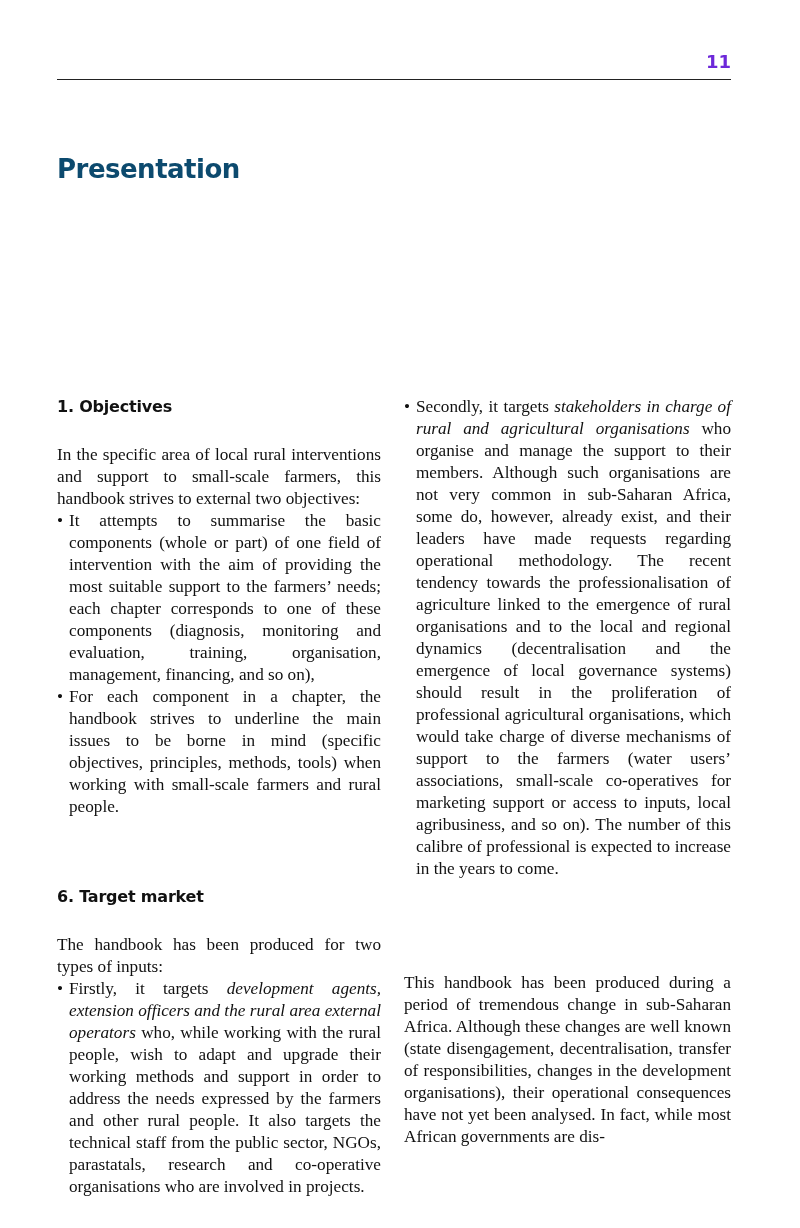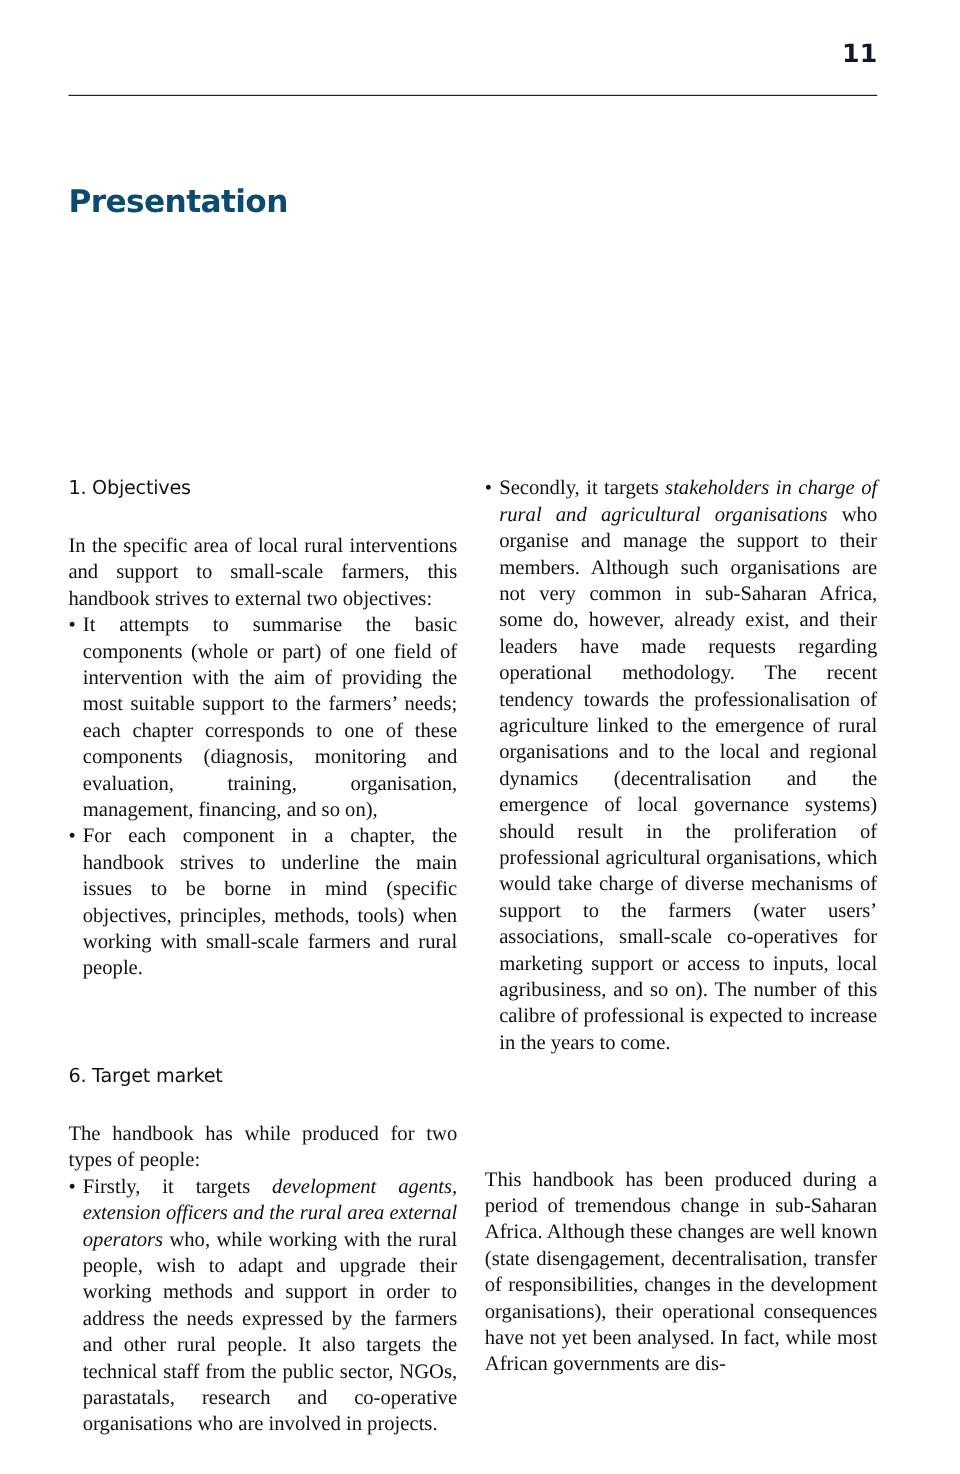--- a/index.html
+++ b/index.html
@@ -1,34 +1,34 @@
 <!DOCTYPE html>
 <html><head>
 <meta charset="utf-8">
 <style>
   html, body { margin: 0; padding: 0; background: #ffffff; }
   body { width: 800px; height: 1228px; position: relative; overflow: hidden; color: #111; }
   .page-number {
-    position: absolute; left: 600px; width: 131px; top: 33px; text-align: right;
-    font-family: "DejaVu Sans", sans-serif; font-weight: bold; font-size: 21px; color: #0f172a;
+    position: absolute; left: 600px; width: 131px; top: 51px; text-align: right;
+    font-family: "DejaVu Sans", sans-serif; font-weight: bold; font-size: 18px; color: #6d28d9;
   }
   .header-rule {
     position: absolute; left: 57px; width: 674px; top: 79px; height: 0;
     border-top: 1.5px solid #222;
   }
   .page-title {
     position: absolute; left: 57px; top: 154px; margin: 0;
     font-family: "DejaVu Sans", sans-serif; font-weight: bold; font-size: 26px;
     letter-spacing: -0.5px; color: #0c4a6e;
   }
   .col { position: absolute; width: 324px; }
   .col-left { left: 57px; top: 396px; }
   .col-right { left: 404px; top: 396px; width: 327px; }
   .section-heading {
-    font-family: "DejaVu Sans", sans-serif; font-weight: normal; font-size: 16px;
+    font-family: "DejaVu Sans", sans-serif; font-weight: bold; font-size: 16px;
     line-height: 22px; margin: 0; color: #111; letter-spacing: -0.2px;
   }
   .para, .bullet {
     font-family: "Liberation Serif", serif; font-size: 17.2px; line-height: 22px;
     text-align: justify; margin: 0; color: #111;
   }
   .bullet { position: relative; padding-left: 12px; }
   .bullet .dot {
     position: absolute; left: 0; top: 0; font-family: "Liberation Serif", serif;
   }
@@ -51,21 +51,21 @@
     <span>It attempts to summarise the basic components (whole or part) of one field of intervention with the aim of providing the most suitable support to the farmers’ needs; each chapter corresponds to one of these components (diagnosis, monitoring and evaluation, training, organisation, management, financing, and so on),</span>
   </div>
   <div class="bullet">
     <span class="dot">•</span>
     <span>For each component in a chapter, the handbook strives to underline the main issues to be borne in mind (specific objectives, principles, methods, tools) when working with small-scale farmers and rural people.</span>
   </div>
 
   <div style="height:68px"></div>
   <h2 class="section-heading">6. Target market</h2>
   <div style="height:26px"></div>
-  <p class="para">The handbook has while produced for two types of people:</p>
+  <p class="para">The handbook has been produced for two types of inputs:</p>
   <div class="bullet">
     <span class="dot">•</span>
     <span>Firstly, it targets </span><em>development agents, extension officers and the rural area external operators</em><span> who, while working with the rural people, wish to adapt and upgrade their working methods and support in order to address the needs expressed by the farmers and other rural people. It also targets the technical staff from the public sector, NGOs, parastatals, research and co-operative organisations who are involved in projects.</span>
   </div>
 </div>
 
 <div class="col col-right">
   <div class="bullet">
     <span class="dot">•</span>
     <span>Secondly, it targets </span><em>stakeholders in charge of rural and agricultural organisations</em><span> who organise and manage the support to their members. Although such organisations are not very common in sub-Saharan Africa, some do, however, already exist, and their leaders have made requests regarding operational methodology. The recent tendency towards the professionalisation of agriculture linked to the emergence of rural organisations and to the local and regional dynamics (decentralisation and the emergence of local governance systems) should result in the proliferation of professional agricultural organisations, which would take charge of diverse mechanisms of support to the farmers (water users’ associations, small-scale co-operatives for marketing support or access to inputs, local agribusiness, and so on). The number of this calibre of professional is expected to increase in the years to come.</span>

